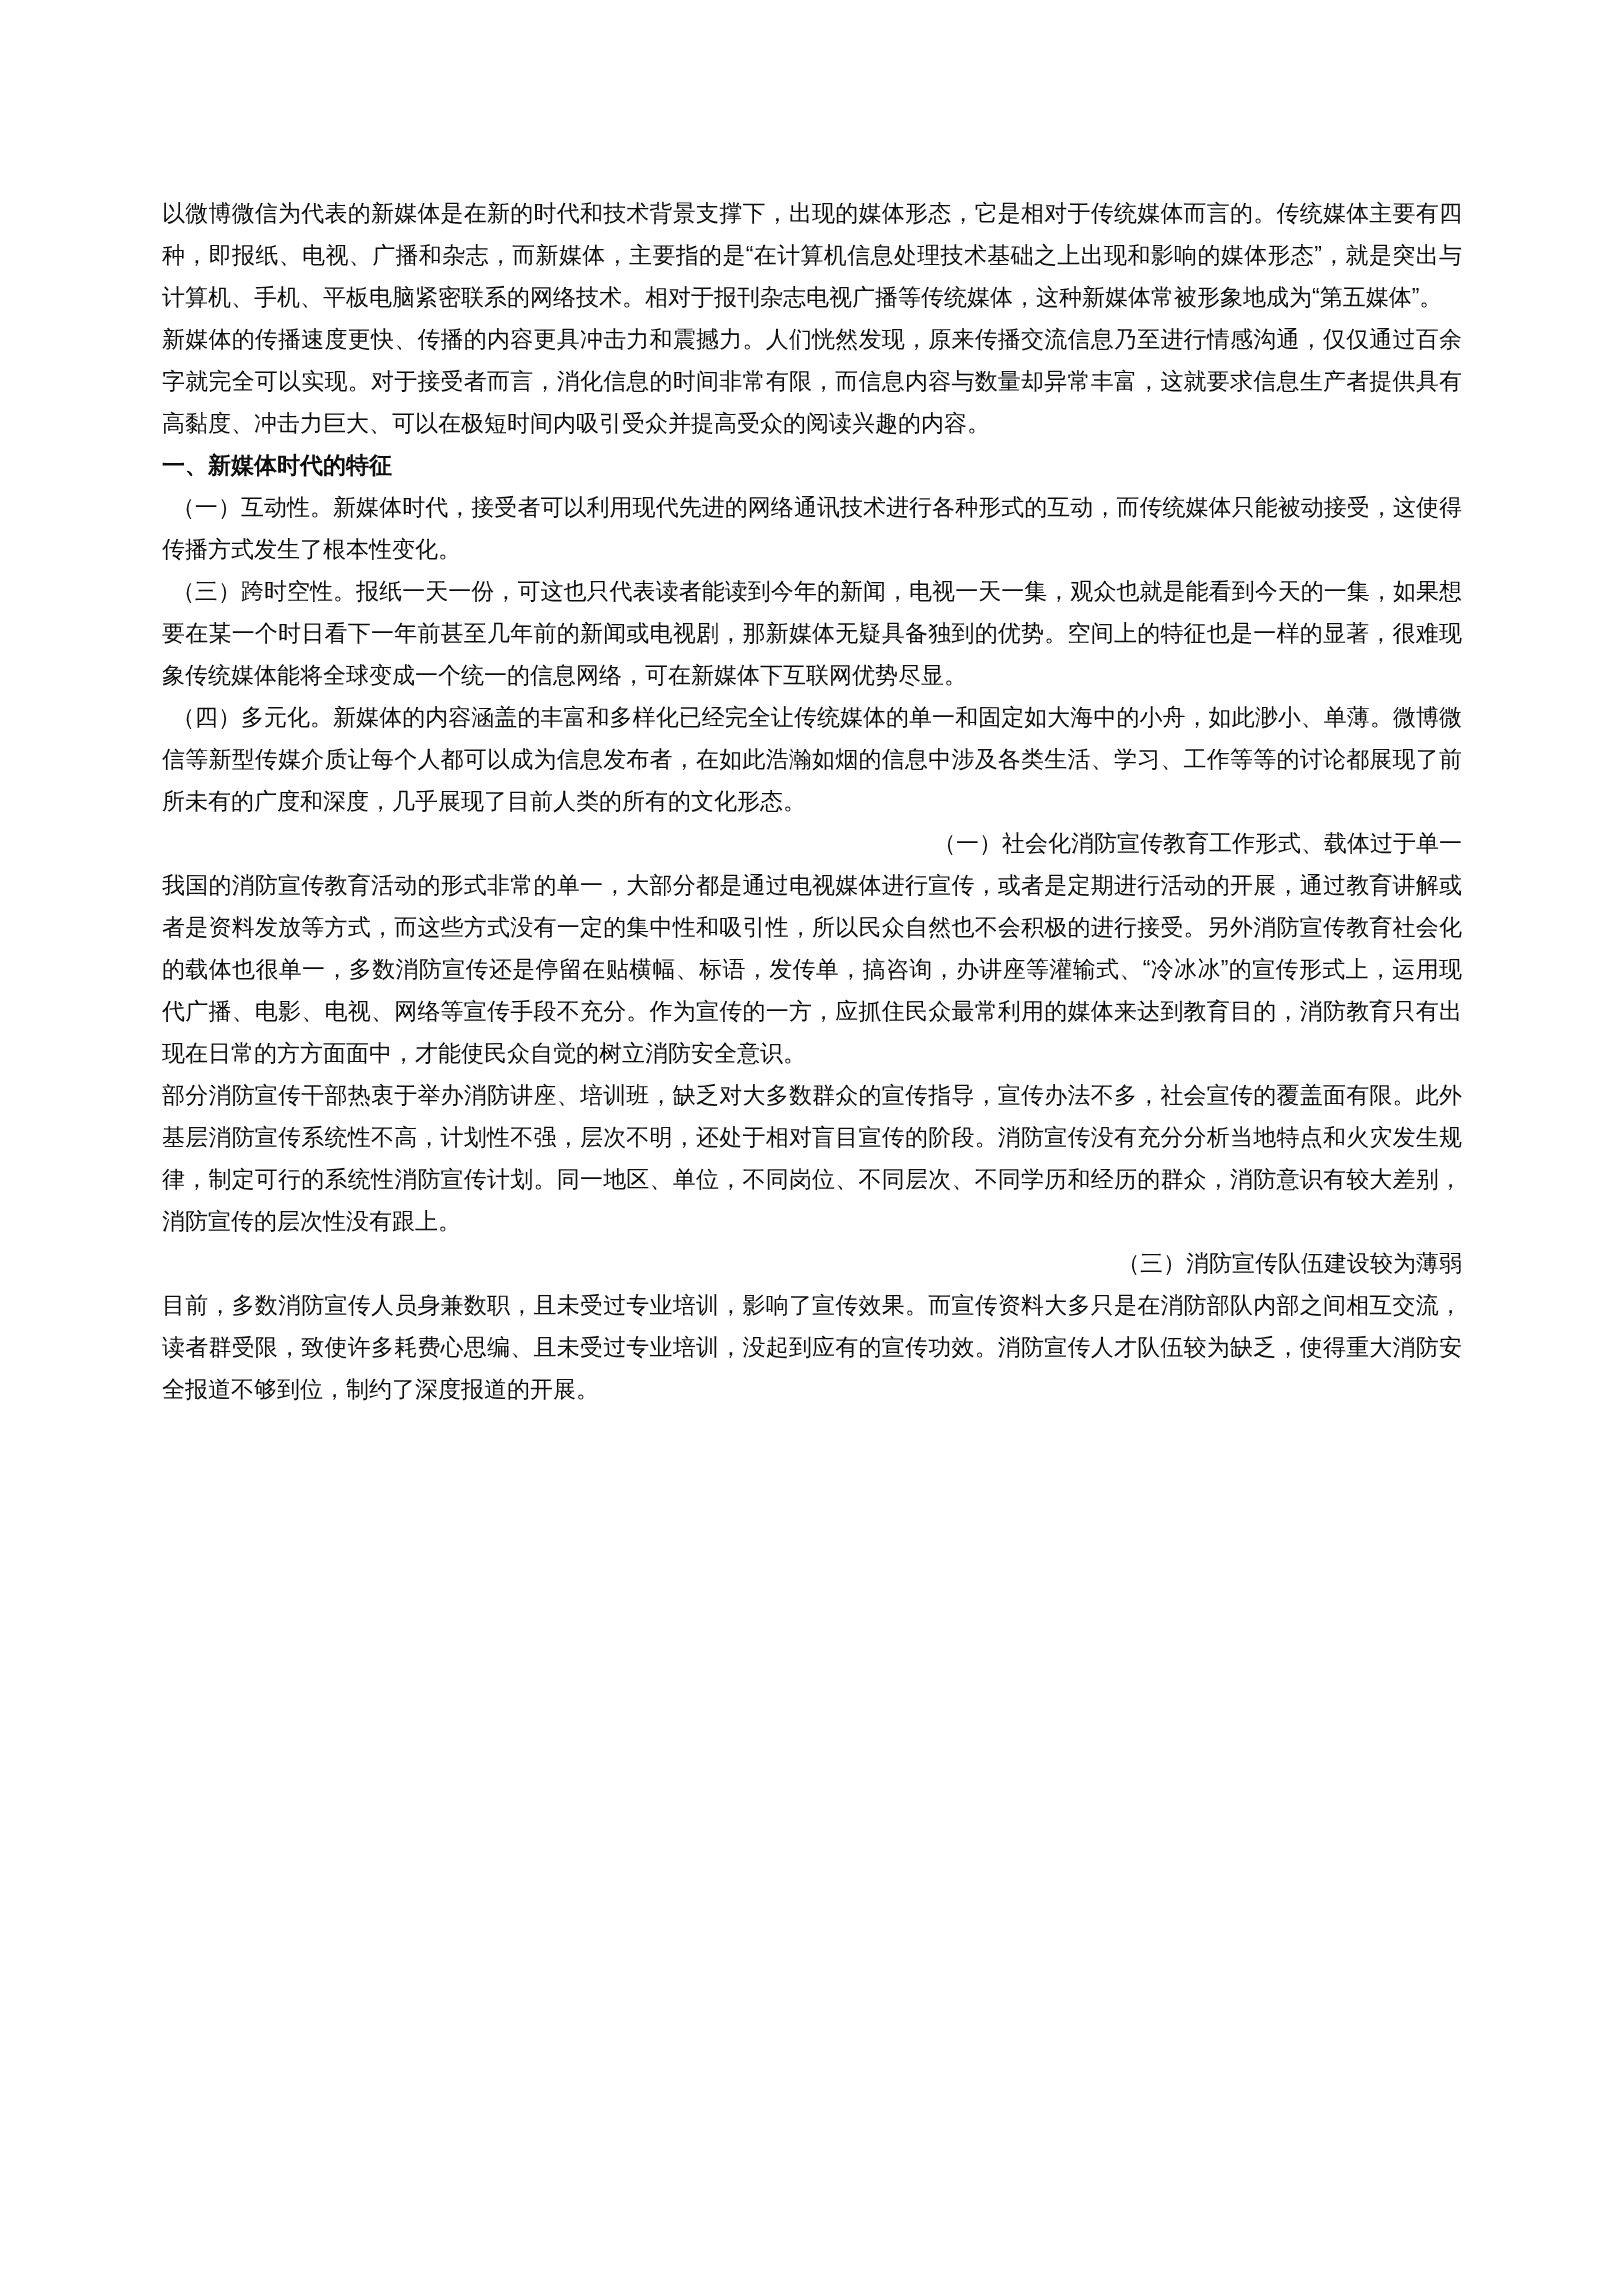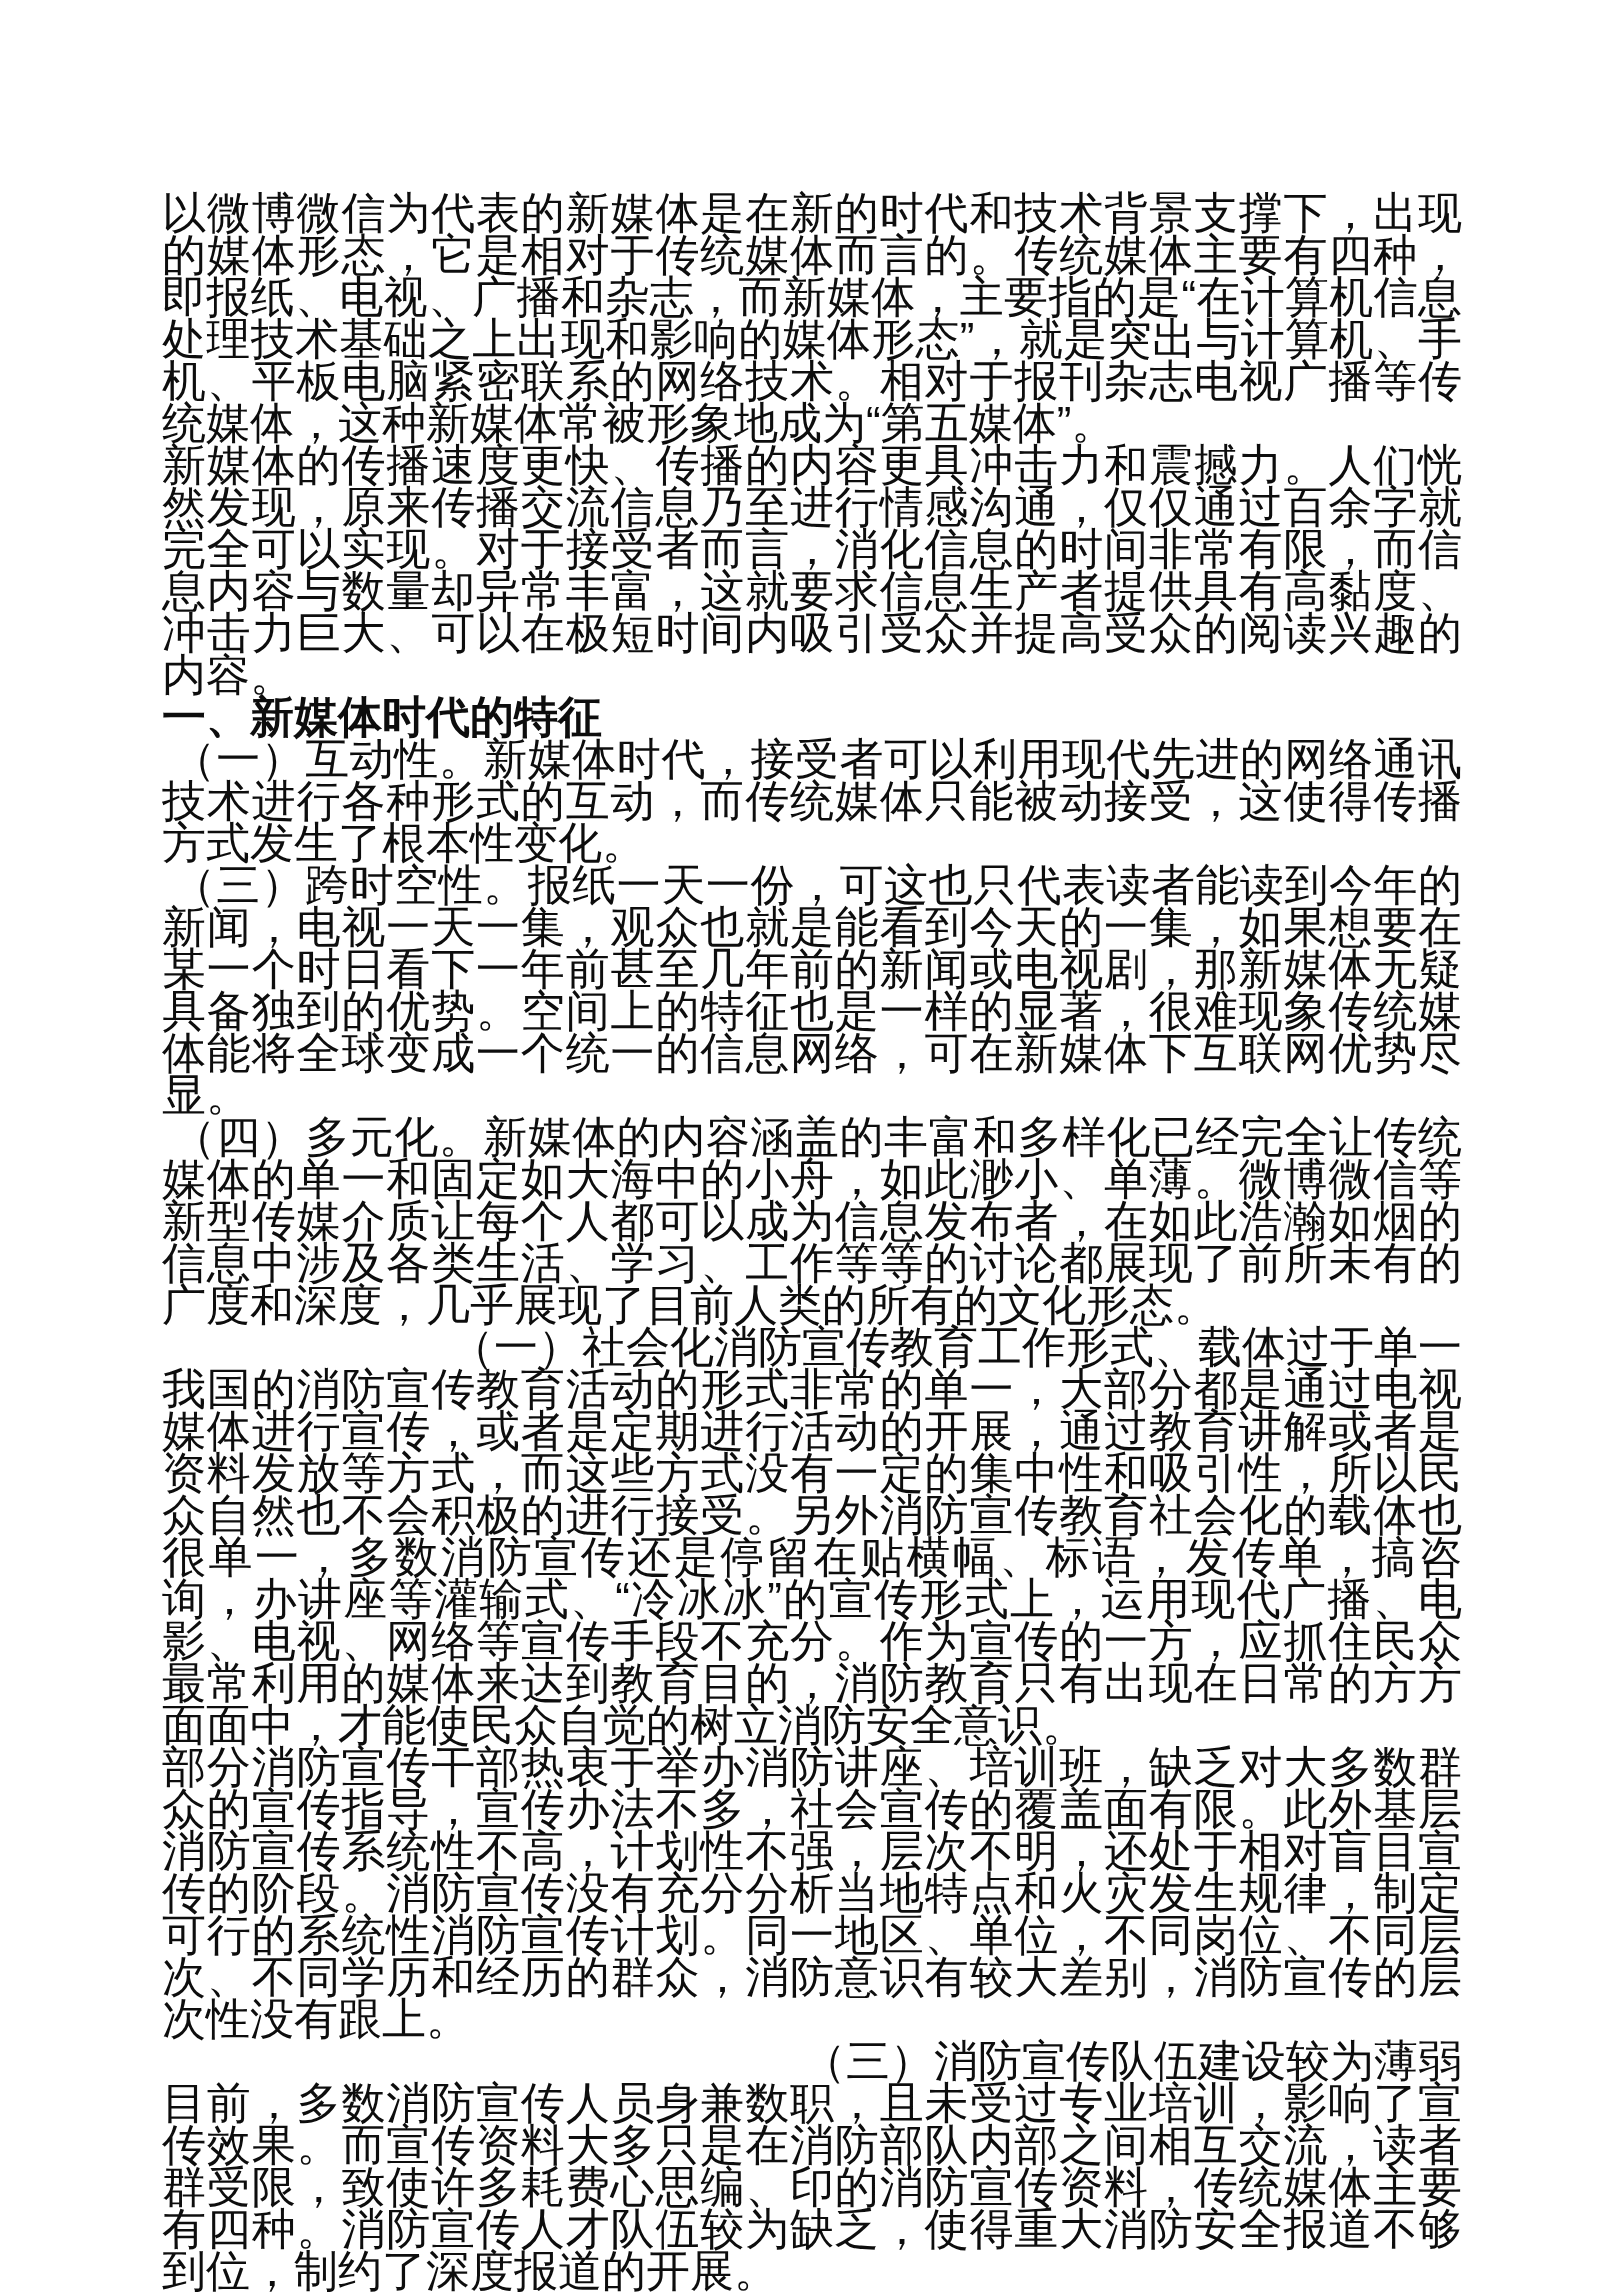--- a/index.html
+++ b/index.html
@@ -13,21 +13,21 @@
     height: 2293px;
     background: #ffffff;
     overflow: hidden;
   }
   .content {
     position: absolute;
     left: 162px;
     top: 192px;
     width: 1300px;
     font-family: "Liberation Sans", sans-serif;
-    font-size: 44px;
+    font-size: 23px;
     line-height: 42px;
     color: #0d0d0d;
     text-align: justify;
     text-justify: inter-ideograph;
   }
   .content p {
     margin: 0;
     padding: 0;
   }
   .content p.heading {
@@ -50,16 +50,16 @@
       <p class="body">以微博微信为代表的新媒体是在新的时代和技术背景支撑下，出现的媒体形态，它是相对于传统媒体而言的。传统媒体主要有四种，即报纸、电视、广播和杂志，而新媒体，主要指的是“在计算机信息处理技术基础之上出现和影响的媒体形态”，就是突出与计算机、手机、平板电脑紧密联系的网络技术。相对于报刊杂志电视广播等传统媒体，这种新媒体常被形象地成为“第五媒体”。</p>
       <p class="body">新媒体的传播速度更快、传播的内容更具冲击力和震撼力。人们恍然发现，原来传播交流信息乃至进行情感沟通，仅仅通过百余字就完全可以实现。对于接受者而言，消化信息的时间非常有限，而信息内容与数量却异常丰富，这就要求信息生产者提供具有高黏度、冲击力巨大、可以在极短时间内吸引受众并提高受众的阅读兴趣的内容。</p>
       <p class="heading">一、新媒体时代的特征</p>
       <p class="item">（一）互动性。新媒体时代，接受者可以利用现代先进的网络通讯技术进行各种形式的互动，而传统媒体只能被动接受，这使得传播方式发生了根本性变化。</p>
       <p class="item">（三）跨时空性。报纸一天一份，可这也只代表读者能读到今年的新闻，电视一天一集，观众也就是能看到今天的一集，如果想要在某一个时日看下一年前甚至几年前的新闻或电视剧，那新媒体无疑具备独到的优势。空间上的特征也是一样的显著，很难现象传统媒体能将全球变成一个统一的信息网络，可在新媒体下互联网优势尽显。</p>
       <p class="item">（四）多元化。新媒体的内容涵盖的丰富和多样化已经完全让传统媒体的单一和固定如大海中的小舟，如此渺小、单薄。微博微信等新型传媒介质让每个人都可以成为信息发布者，在如此浩瀚如烟的信息中涉及各类生活、学习、工作等等的讨论都展现了前所未有的广度和深度，几乎展现了目前人类的所有的文化形态。</p>
       <p class="subheading">（一）社会化消防宣传教育工作形式、载体过于单一</p>
       <p class="body">我国的消防宣传教育活动的形式非常的单一，大部分都是通过电视媒体进行宣传，或者是定期进行活动的开展，通过教育讲解或者是资料发放等方式，而这些方式没有一定的集中性和吸引性，所以民众自然也不会积极的进行接受。另外消防宣传教育社会化的载体也很单一，多数消防宣传还是停留在贴横幅、标语，发传单，搞咨询，办讲座等灌输式、“冷冰冰”的宣传形式上，运用现代广播、电影、电视、网络等宣传手段不充分。作为宣传的一方，应抓住民众最常利用的媒体来达到教育目的，消防教育只有出现在日常的方方面面中，才能使民众自觉的树立消防安全意识。</p>
       <p class="body">部分消防宣传干部热衷于举办消防讲座、培训班，缺乏对大多数群众的宣传指导，宣传办法不多，社会宣传的覆盖面有限。此外基层消防宣传系统性不高，计划性不强，层次不明，还处于相对盲目宣传的阶段。消防宣传没有充分分析当地特点和火灾发生规律，制定可行的系统性消防宣传计划。同一地区、单位，不同岗位、不同层次、不同学历和经历的群众，消防意识有较大差别，消防宣传的层次性没有跟上。</p>
       <p class="subheading">（三）消防宣传队伍建设较为薄弱</p>
-      <p class="body">目前，多数消防宣传人员身兼数职，且未受过专业培训，影响了宣传效果。而宣传资料大多只是在消防部队内部之间相互交流，读者群受限，致使许多耗费心思编、印的消防宣传资料，传统媒体主要有四种。消防宣传人才队伍较为缺乏，使得重大消防安全报道不够到位，制约了深度报道的开展。</p>
+      <p class="body">目前，多数消防宣传人员身兼数职，且未受过专业培训，影响了宣传效果。而宣传资料大多只是在消防部队内部之间相互交流，读者群受限，致使许多耗费心思编、且未受过专业培训，没起到应有的宣传功效。消防宣传人才队伍较为缺乏，使得重大消防安全报道不够到位，制约了深度报道的开展。</p>
     </div>
 </div>
 
 
 </body></html>

